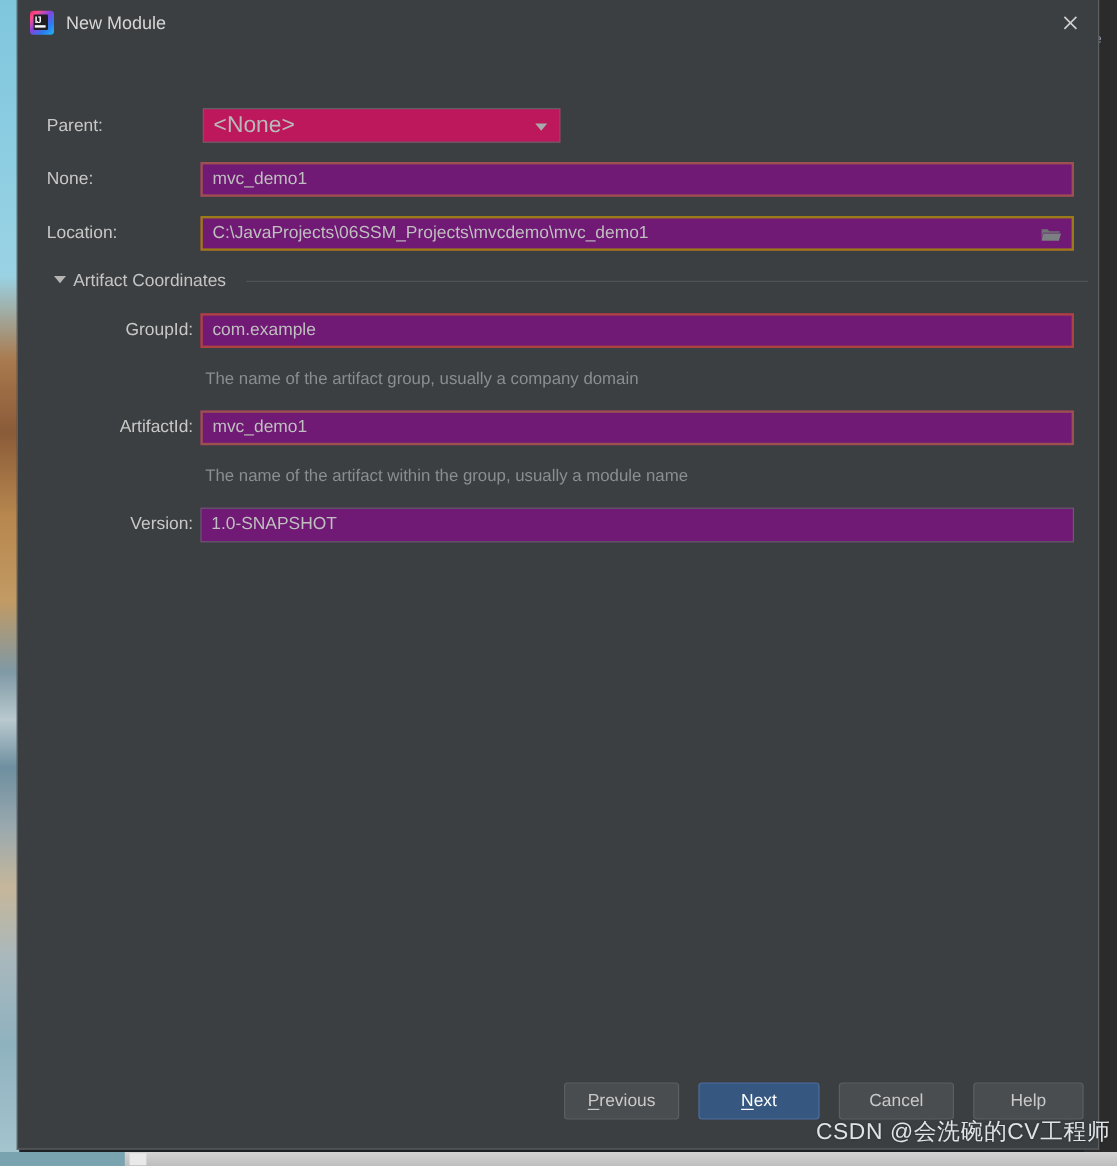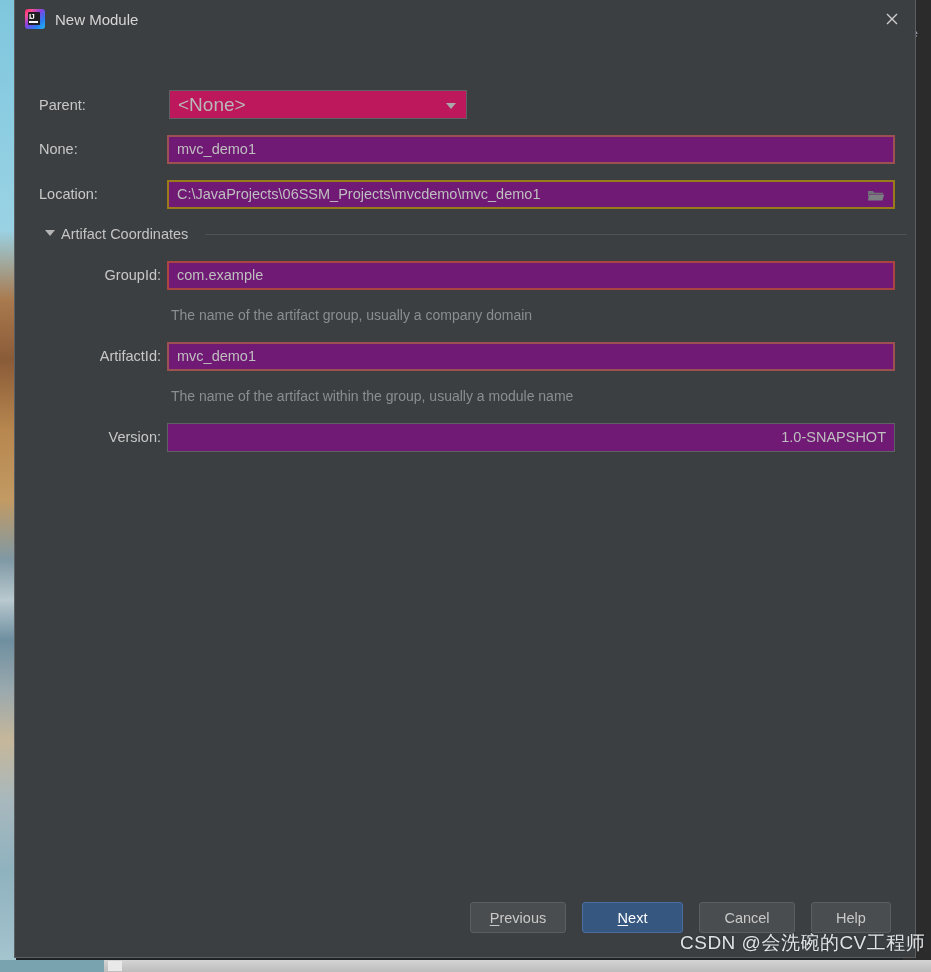--- a/index.html
+++ b/index.html
@@ -188,21 +188,21 @@
     position: absolute;
     height: 29px;
     background: #701a75;
     display: flex;
     align-items: center;
     padding: 0 8px;
     font-size: 14.5px;
     color: #bfbfbf;
     cursor: text;
   }
-  .field.plain   { border: 1px solid #5e6264; justify-content: flex-end; }
+  .field.plain   { border: 1px solid #5e6264; }
   .field.err     { border: 2px solid #9c5050; }
   .field.err-hot { border: 2px solid #ab4341; }
   .field.warn    { border: 2px solid #9a7b18; }
 
   
   #parent-combo {
     position: absolute;
     left: 154px; top: 0;
     width: 298px; height: 29px;
     background: #be185d;
@@ -423,21 +423,21 @@
       </div>
 
       <div class="btn primary" style="left:567px; width:101px;">
         <span><u>N</u><span>ext</span></span>
       </div>
 
       <div class="btn" style="left:684px; width:96px;">
         <span>Cancel</span>
       </div>
 
-      <div class="btn" style="left:796px; width:80px;">
+      <div class="btn" style="left:796px; width:92px;">
         <span>Help</span>
       </div>
     </div>
 
   </div>
 
   <div id="watermark">CSDN @会洗碗的CV工程师</div>
 
 </div>
 

